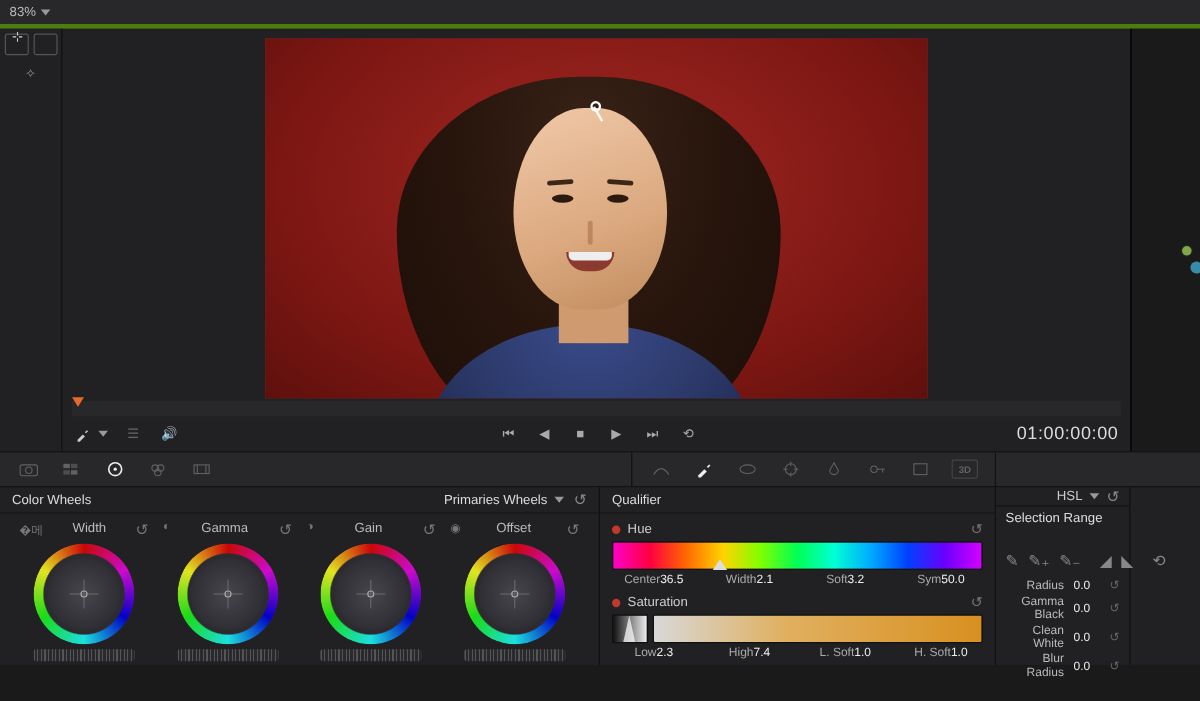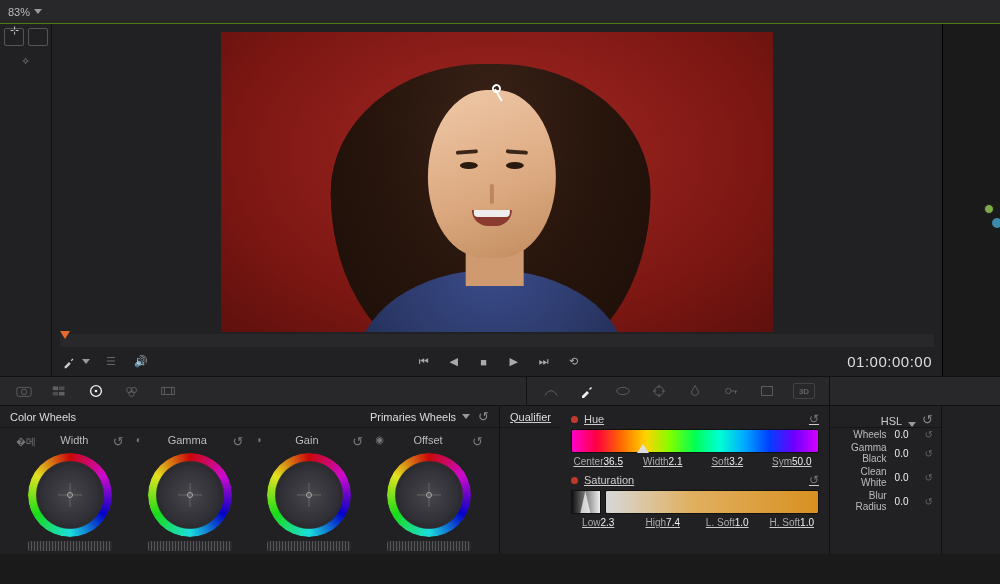--- a/index.html
+++ b/index.html
@@ -1,17 +1,17 @@
 <!DOCTYPE html>
 <html><head>
 <meta charset="utf-8">
 <style>
 * { margin:0; padding:0; box-sizing:border-box; font-family:-apple-system,Helvetica,Arial,sans-serif; user-select:none; }
 body { width:1000px; height:584px; background:#1a1a1a; color:#ccc; font-size:11px; overflow:hidden; position:relative; }
-.topbar { height:24px; background:#28282a; display:flex; align-items:center; padding:0 8px; border-bottom:1px solid #4d7c0f; }
+.topbar { height:24px; background:#28282a; display:flex; align-items:center; padding:0 8px; border-bottom:4px solid #4d7c0f; }
 .topbar .zoom { display:flex; align-items:center; gap:4px; color:#bbb; }
 .topbar .title { flex:1; text-align:center; display:flex; align-items:center; justify-content:center; gap:6px; }
 .topbar .right { display:flex; align-items:center; gap:10px; }
 .chev { width:0;height:0;border-left:4px solid transparent;border-right:4px solid transparent;border-top:5px solid #999; display:inline-block;}
 .icon-btn { width:18px;height:18px;display:flex;align-items:center;justify-content:center;color:#aaa;cursor:pointer; }
 .viewport-row { display:flex; height:352px; background:#212124; }
 .side-strip { width:52px; background:#212124; border-right:1px solid #111; display:flex; flex-direction:column; padding-top:4px; gap:6px; align-items:center;}
 .side-strip .sbtn { width:20px;height:18px;border:1px solid #555;border-radius:2px; }
 .viewer-wrap { flex:1; display:flex; flex-direction:column; }
 .viewer { flex:1; display:flex; align-items:flex-start; justify-content:center; padding-top:8px; }
@@ -61,38 +61,38 @@
 .corner-ico{color:#777;font-size:10px;}
 .wheel{width:84px;height:84px;border-radius:50%;position:relative;background:#2c2c30;}
 .wheel .rim{position:absolute;inset:0;border-radius:50%;background:conic-gradient(red,magenta,blue,cyan,lime,yellow,red);-webkit-mask:radial-gradient(circle,transparent 56%,#000 58%,#000 100%);mask:radial-gradient(circle,transparent 56%,#000 58%,#000 100%);filter:saturate(.85) brightness(.9);}
 .wheel .inner{position:absolute;inset:14%;border-radius:50%;background:radial-gradient(circle,#46464c 0%,#2e2e34 70%);}
 .wheel .cross::before,.wheel .cross::after{content:"";position:absolute;background:#666;}
 .wheel .cross::before{left:50%;top:30%;width:1px;height:40%;transform:translateX(-.5px);}
 .wheel .cross::after{top:50%;left:30%;height:1px;width:40%;transform:translateY(-.5px);}
 .wheel .dotc{position:absolute;left:50%;top:50%;width:6px;height:6px;border:1px solid #aaa;border-radius:50%;transform:translate(-50%,-50%);}
 .jog{width:84px;height:10px;margin-top:4px;background:repeating-linear-gradient(90deg,#555 0 1px,#2a2a2e 1px 3px);border-radius:2px;}
 .pick-plus{position:absolute;left:10px;top:24px;color:#ccc;}
-.p-qual{width:330px;border-right:1px solid #111;display:flex;flex-direction:row;text-decoration:underline;}
+.p-qual{width:330px;border-right:1px solid #111;display:flex;flex-direction:column;}
 .qual-body{flex:1;padding:6px 10px 0;overflow:hidden;}
 .q-section{margin-bottom:6px;}
 .q-lbl{display:flex;align-items:center;gap:6px;color:#ccc;margin-bottom:3px;}
 .q-lbl .rdot{width:7px;height:7px;border-radius:50%;background:#c0392b;}
 .q-lbl .grow{flex:1;}
 .q-lbl .reset{color:#777;font-size:12px;cursor:pointer;}
 .hue-bar{height:24px;border-radius:2px;background:linear-gradient(90deg,#ff00c8,#ff0040,#ff6a00,#ffd400,#7fff00,#00ff55,#00ffd4,#00aaff,#0040ff,#6a00ff,#d400ff);position:relative;border:1px solid #111;}
 .hue-mark{position:absolute;bottom:-1px;left:29%;width:0;height:0;border-left:6px solid transparent;border-right:6px solid transparent;border-bottom:9px solid #ddd;transform:translateX(-50%);}
 .sat-row{display:flex;align-items:stretch;gap:4px;}
 .sat-thumb{width:30px;height:24px;background:linear-gradient(90deg,#111,#eee);border:1px solid #111;position:relative;}
 .sat-thumb::after{content:"";position:absolute;left:30%;top:0;bottom:0;width:10px;background:rgba(255,255,255,.7);clip-path:polygon(50% 0,100% 100%,0 100%);} 
 .sat-bar{flex:1;height:24px;background:linear-gradient(90deg,#d8d8d8 0%,#e0b060 40%,#d89020 100%);border:1px solid #111;border-radius:2px;}
 .param-row{display:flex;gap:10px;margin-top:3px;color:#aaa;font-size:10px;}
 .param-row .p{flex:1;display:flex;justify-content:center;}
 .param-row .p span.v{color:#eee;}
 .p-side{width:112px;border-right:1px solid #111;display:flex;flex-direction:column;}
-.side-head{height:22px;display:flex;align-items:flex-end;justify-content:flex-end;padding:0 8px;gap:6px;border-bottom:1px solid #151515;}
+.side-head{height:22px;display:flex;align-items:center;justify-content:flex-end;padding:0 8px;gap:6px;border-bottom:1px solid #151515;}
 .sel-tools{padding:6px 8px;display:flex;gap:8px;align-items:center;margin-top:14px;}
 .sel-tools .t{color:#888;font-size:13px;}
 .divv{width:1px;height:14px;background:#444;}
 .side-sec h4{color:#ddd;font-size:11px;font-weight:normal;padding:4px 8px 2px;display:flex;align-items:center;justify-content:space-between;}
 .pill{display:inline-block;min-width:14px;text-align:center;border:1px solid #444;border-radius:3px;padding:0 3px;font-size:10px;color:#ccc;margin-left:3px;}
 .pill.active{background:#803028;border-color:#a04038;color:#fff;}
 .mf-row{display:flex;align-items:center;padding:1px 8px;font-size:10px;color:#bbb;}
 .mf-row .lab{flex:1;text-align:right;padding-right:8px;}
 .mf-row .val{width:26px;color:#eee;}
 .mf-row .rst{color:#666;margin-left:4px;cursor:pointer;}
@@ -395,22 +395,35 @@
     </div>
   </div>
 
   <div class="panel p-side">
     <div class="side-head">
       <span>HSL</span>
       <span class="chev"></span>
       <span class="reset" style="color:#888;">↺</span>
     </div>
     <div class="side-sec">
+      <h4>Selection Range</h4>
+      <div class="sel-tools">
+        <span class="t">✎</span>
+        <span class="t">✎₊</span>
+        <span class="t">✎₋</span>
+        <span class="divv"></span>
+        <span class="t">◢</span>
+        <span class="t">◣</span>
+        <span class="divv"></span>
+        <span class="t">⟲</span>
+      </div>
+    </div>
+    <div class="side-sec">
       <div class="mf-row">
-          <span class="lab">Wheels</span>
+          <span class="lab">Radius</span>
           <span class="val">0.0</span>
           <span class="rst">↺</span>
         </div>
       <div class="mf-row">
           <span class="lab">Gamma Black</span>
           <span class="val">0.0</span>
           <span class="rst">↺</span>
         </div>
       <div class="mf-row">
           <span class="lab">Clean White</span>

